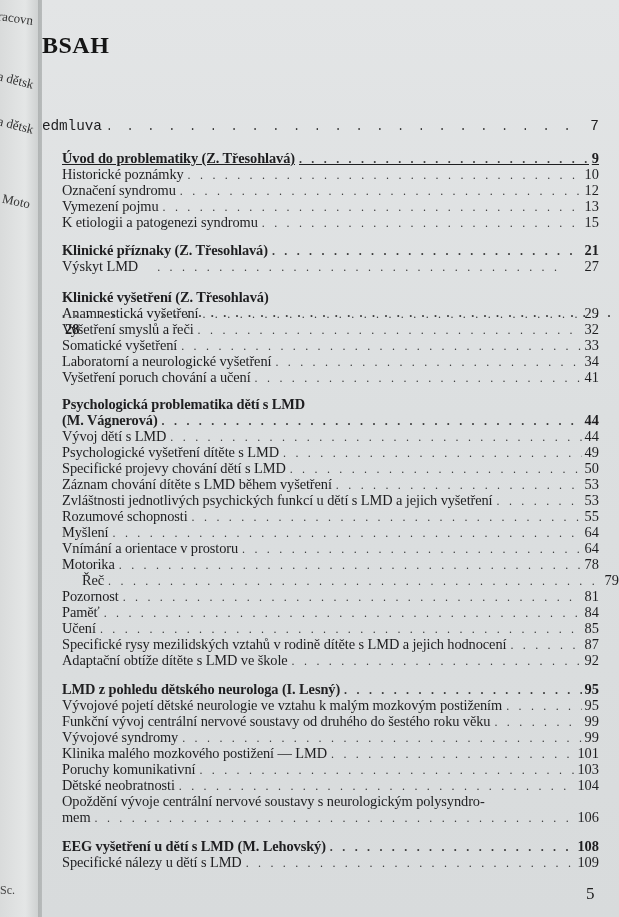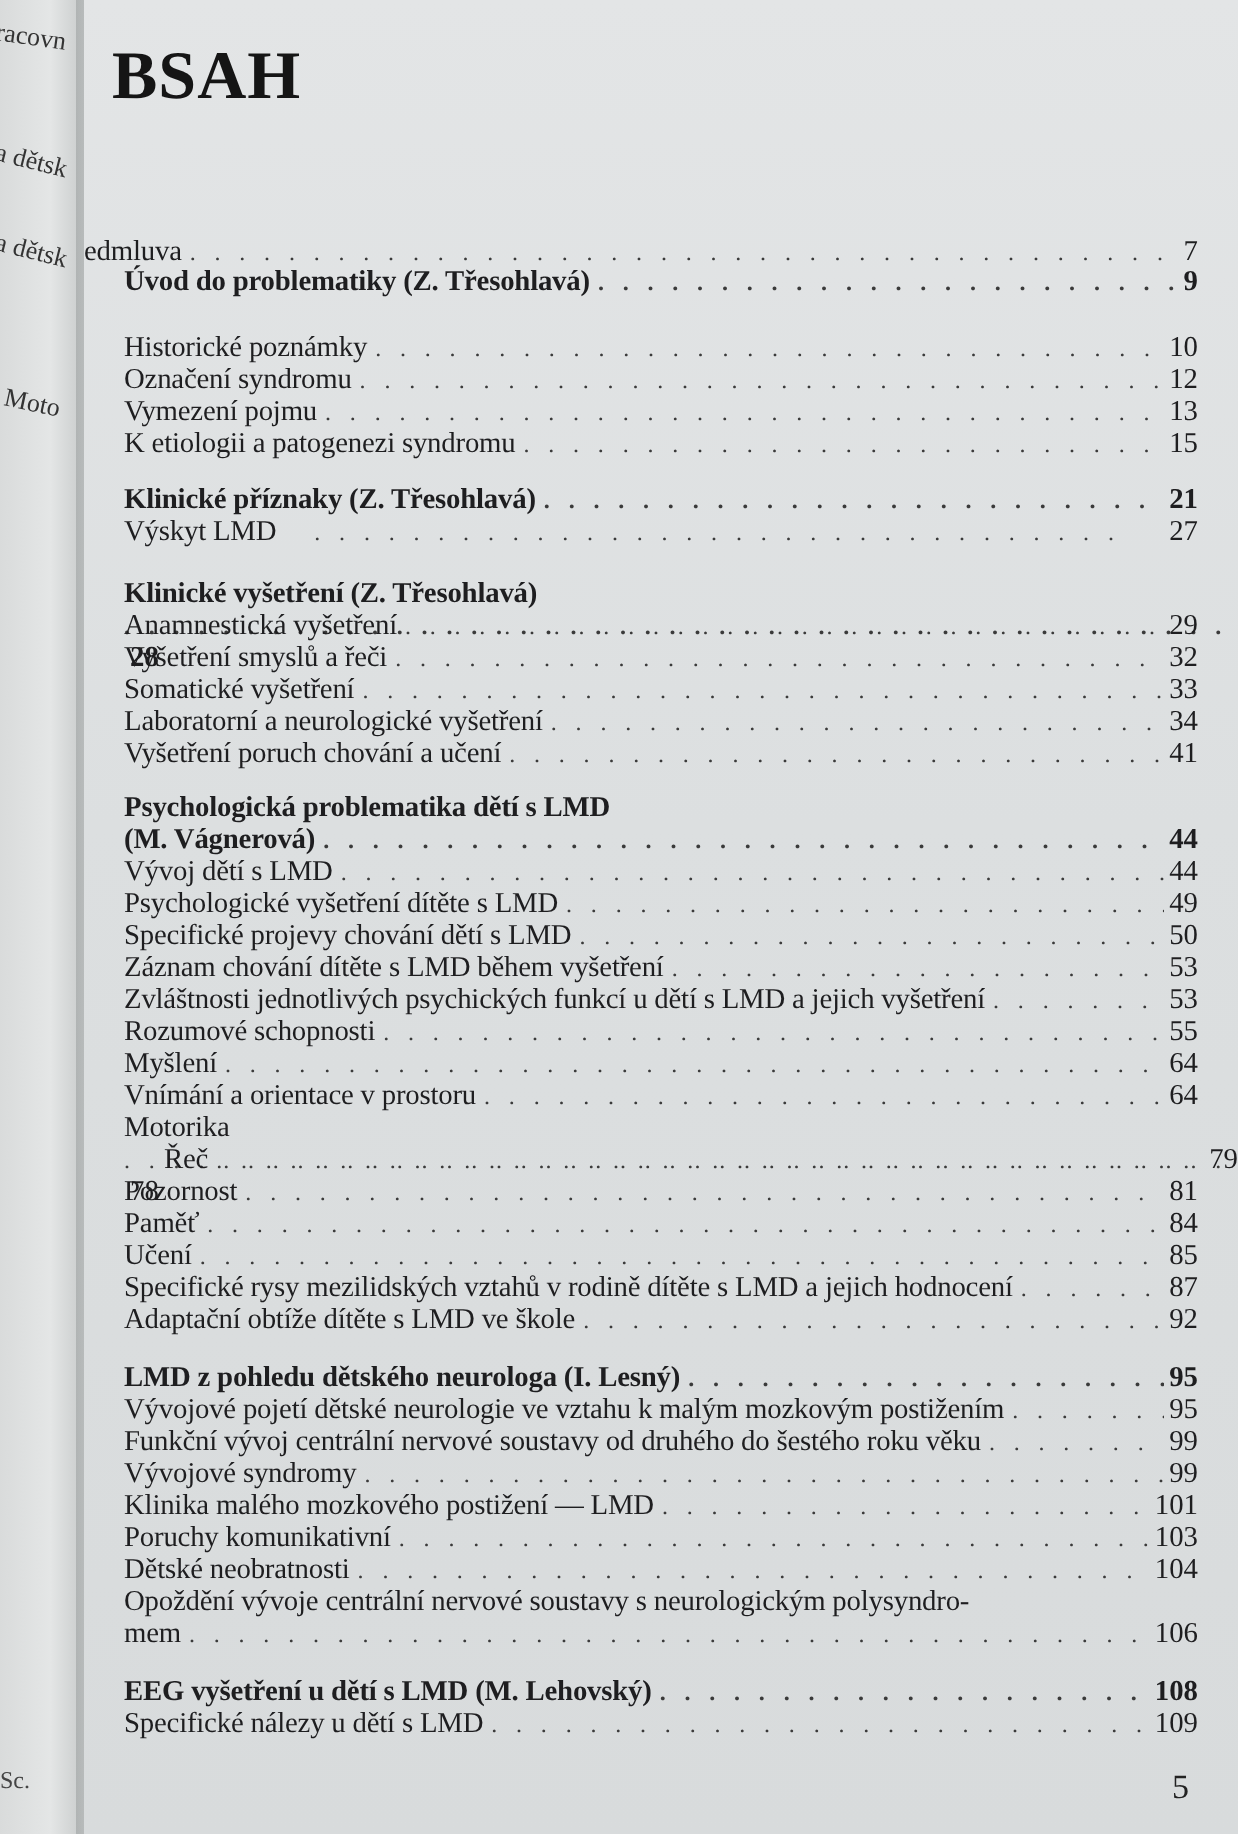--- a/index.html
+++ b/index.html
@@ -40,26 +40,25 @@
     }
     
     .page {
       position: absolute;
       left: 42px; top: 0;
       width: 577px; height: 917px;
       background: linear-gradient(to bottom, #e3e5e6 0%, #dcdfe0 45%, #d8dbdc 100%);
     }
     .title {
       position: absolute;
-      left: 0px; top: 20px;
-      font-size: 34px;
+      left: 0px; top: 32px;
+      font-size: 24px;
       font-weight: bold;
       letter-spacing: 0.5px;
       color: #151515;
-      padding-left: 14px;
     }
     .toc {
       position: absolute;
       left: 0; top: 0;
       width: 577px;
     }
     .row {
       position: absolute;
       display: flex;
       align-items: baseline;
@@ -83,21 +82,21 @@
     .row .dots::before {
       content: ". . . . . . . . . . . . . . . . . . . . . . . . . . . . . . . . . . . . . . . . . . . . . . . . . . . . . . . . . . . . . . . . . . . . . . . . . . . . . . . . . . . . . . . . . . . . . . . . . . . . . . . . . . . .";
     }
     .row .page-num {
       flex: 0 0 auto;
       padding-left: 3px;
       text-align: right;
     }
     .row.bold { font-weight: bold; }
     .row.indent { left: 20px; width: 537px; }
-    .row.top { left: 0px; width: 557px; }
+    .row.top { left: 0px; width: 557px; font-family: Liberation Mono, monospace; }
     .row.cont-first .dots::before { content: ""; }
     .footer-num {
       position: absolute;
       left: 544px; top: 884px;
       font-size: 17px;
       color: #222;
     }
     .left-foot {
       position: absolute;
       left: 0px; top: 883px;
@@ -122,21 +121,21 @@
   <div class="title">BSAH</div>
 
   <div class="toc">
 
     <div class="row top" style="top:118px;">
       <span class="label">edmluva</span>
       <span class="dots"></span>
       <span class="page-num">7</span>
     </div>
 
-    <div class="row indent bold" style="top:133px;">
+    <div class="row indent bold" style="top:150px;text-decoration:underline;">
       <span class="label">Úvod do problematiky (Z. Třesohlavá)</span>
       <span class="dots"></span>
       <span class="page-num">9</span>
     </div>
     <div class="row indent" style="top:166px;">
       <span class="label">Historické poznámky</span>
       <span class="dots"></span>
       <span class="page-num">10</span>
     </div>
     <div class="row indent" style="top:182px;">
@@ -239,21 +238,21 @@
     <div class="row indent" style="top:524px;">
       <span class="label">Myšlení</span>
       <span class="dots"></span>
       <span class="page-num">64</span>
     </div>
     <div class="row indent" style="top:540px;">
       <span class="label">Vnímání a orientace v prostoru</span>
       <span class="dots"></span>
       <span class="page-num">64</span>
     </div>
-    <div class="row indent" style="top:556px;flex-direction:column;">
+    <div class="row indent" style="top:556px;">
       <span class="label">Motorika</span>
       <span class="dots"></span>
       <span class="page-num">78</span>
     </div>
     <div class="row indent" style="top:572px;margin-left:20px;">
       <span class="label">Řeč</span>
       <span class="dots"></span>
       <span class="page-num">79</span>
     </div>
     <div class="row indent" style="top:588px;">

